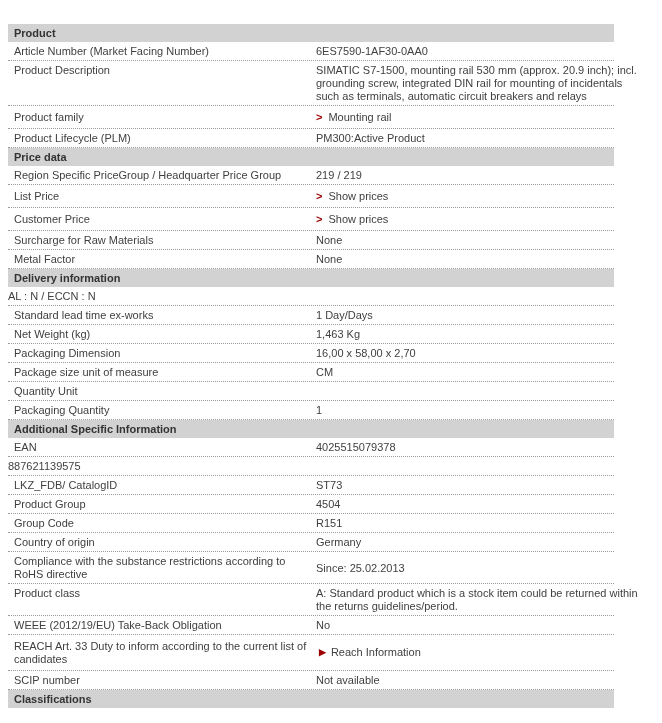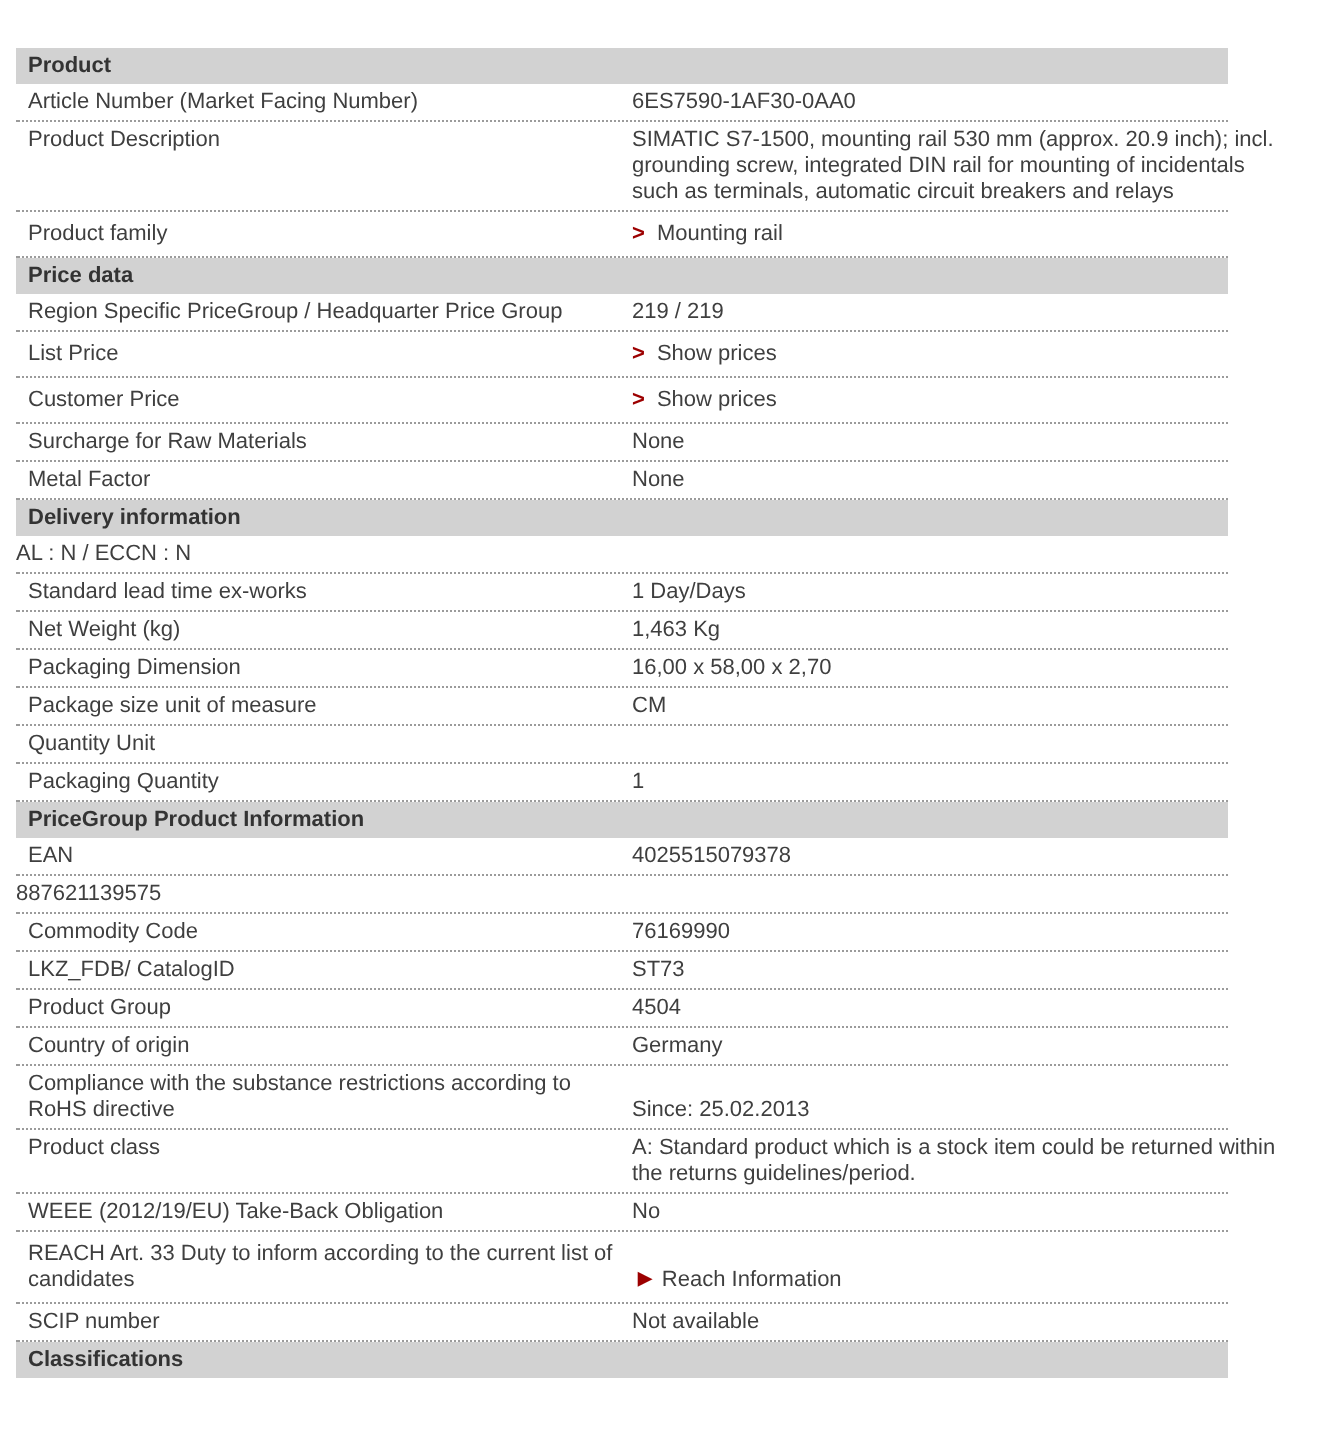--- a/index.html
+++ b/index.html
@@ -21,21 +21,21 @@
   }
   .section-header {
     background: var(--header-bg, #d2d2d2);
     color: #333333;
     font-weight: bold;
     line-height: 13px;
     padding: 3px 6px 2px 6px;
   }
   .row {
     display: flex;
-    align-items: flex-end;
+    align-items: center;
     border-bottom: 1px dotted #9b9b9b;
     padding: 3px 0 2px 0;
   }
   .row.has-link {
     padding: 5px 0 4px 0;
   }
   .label {
     flex: none;
     align-self: flex-start;
     width: 296px;
@@ -76,20 +76,24 @@
       <div class="value">6ES7590-1AF30-0AA0</div>
     </div>
     <div class="row">
       <div class="label">Product Description</div>
       <div class="value">SIMATIC S7-1500, mounting rail 530 mm (approx. 20.9 inch); incl. grounding screw, integrated DIN rail for mounting of incidentals such as terminals, automatic circuit breakers and relays</div>
     </div>
     <div class="row has-link">
       <div class="label">Product family</div>
       <div class="value link"><span class="arrow chevron">&gt;</span><span>Mounting rail</span></div>
     </div>
+    <div class="row">
+      <div class="label">Product Lifecycle (PLM)</div>
+      <div class="value">PM300:Active Product</div>
+    </div>
     <div class="section-header">Price data</div>
     <div class="row">
       <div class="label">Region Specific PriceGroup / Headquarter Price Group</div>
       <div class="value">219 / 219</div>
     </div>
     <div class="row has-link">
       <div class="label">List Price</div>
       <div class="value link"><span class="arrow chevron">&gt;</span><span>Show prices</span></div>
     </div>
     <div class="row has-link">
@@ -124,39 +128,39 @@
       <div class="label">Package size unit of measure</div>
       <div class="value">CM</div>
     </div>
     <div class="row">
       <div class="label">Quantity Unit</div>
     </div>
     <div class="row">
       <div class="label">Packaging Quantity</div>
       <div class="value">1</div>
     </div>
-    <div class="section-header">PriceGroup Product Information</div>
+    <div class="section-header">Additional Specific Information</div>
     <div class="row">
       <div class="label">EAN</div>
       <div class="value">4025515079378</div>
     </div>
     <div class="row">
       <div class="value">887621139575</div>
     </div>
     <div class="row">
-      <div class="label">Commodity Code</div>
-      <div class="value">76169990</div>
-    </div>
-    <div class="row">
       <div class="label">LKZ_FDB/ CatalogID</div>
       <div class="value">ST73</div>
     </div>
     <div class="row">
       <div class="label">Product Group</div>
       <div class="value">4504</div>
+    </div>
+    <div class="row">
+      <div class="label">Group Code</div>
+      <div class="value">R151</div>
     </div>
     <div class="row">
       <div class="label">Country of origin</div>
       <div class="value">Germany</div>
     </div>
     <div class="row">
       <div class="label">Compliance with the substance restrictions according to RoHS directive</div>
       <div class="value">Since: 25.02.2013</div>
     </div>
     <div class="row">

